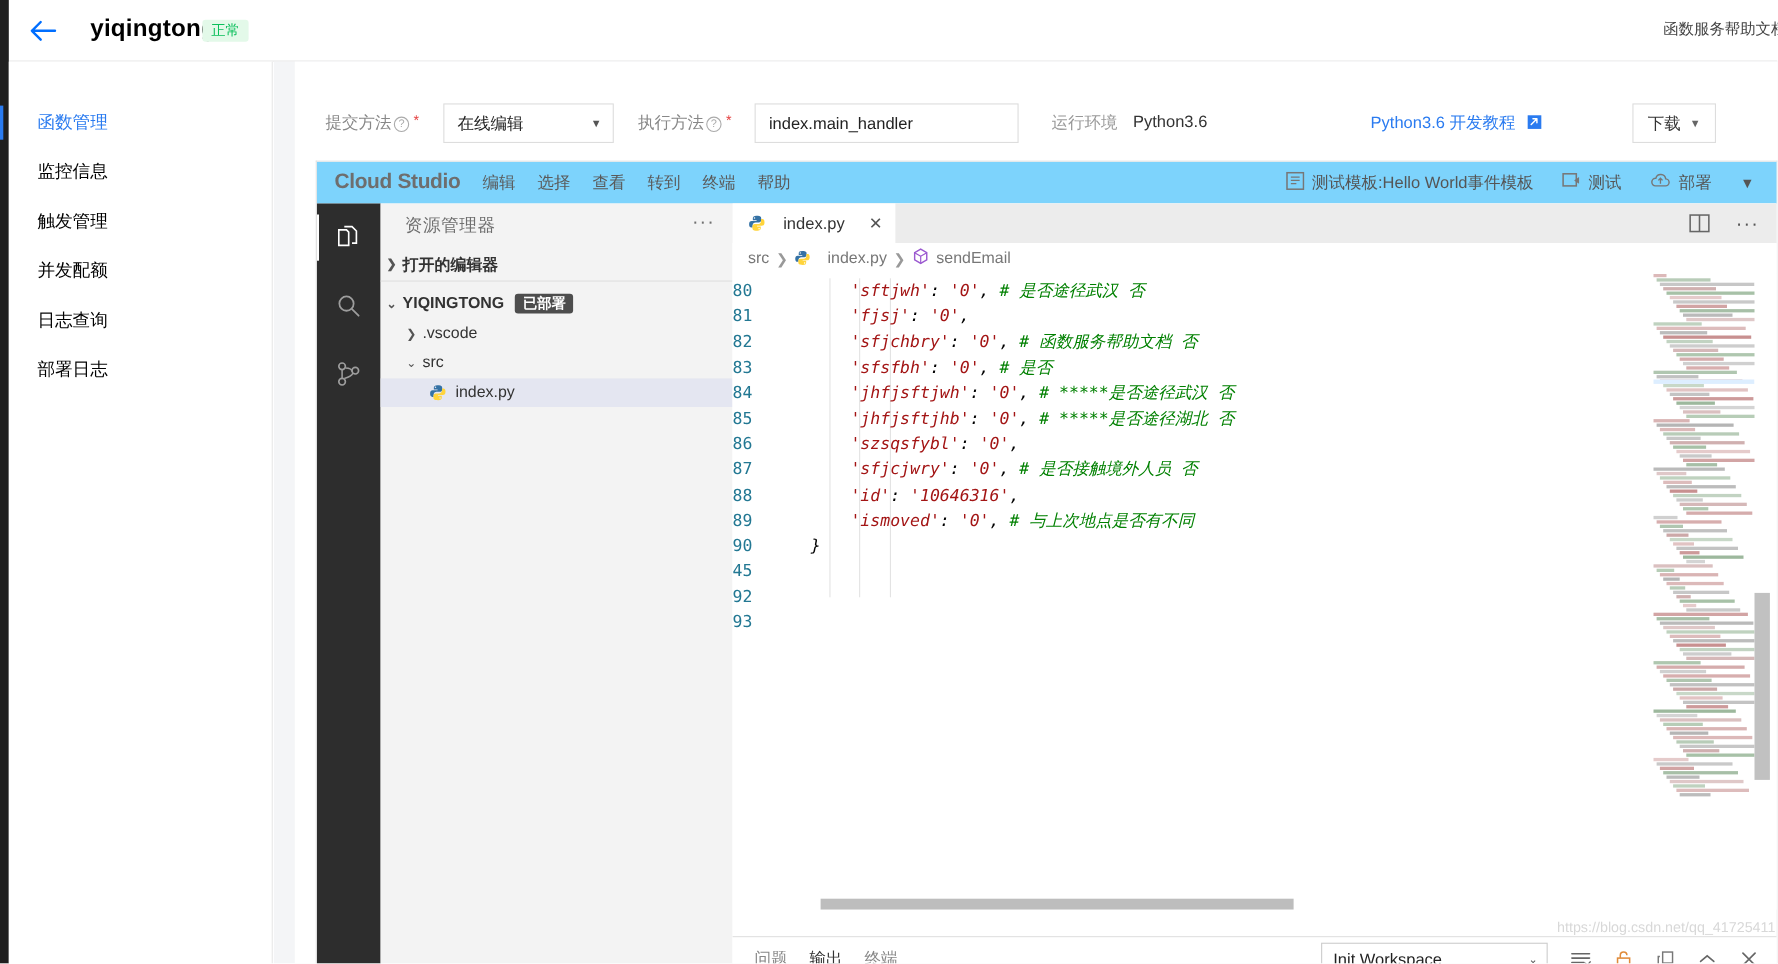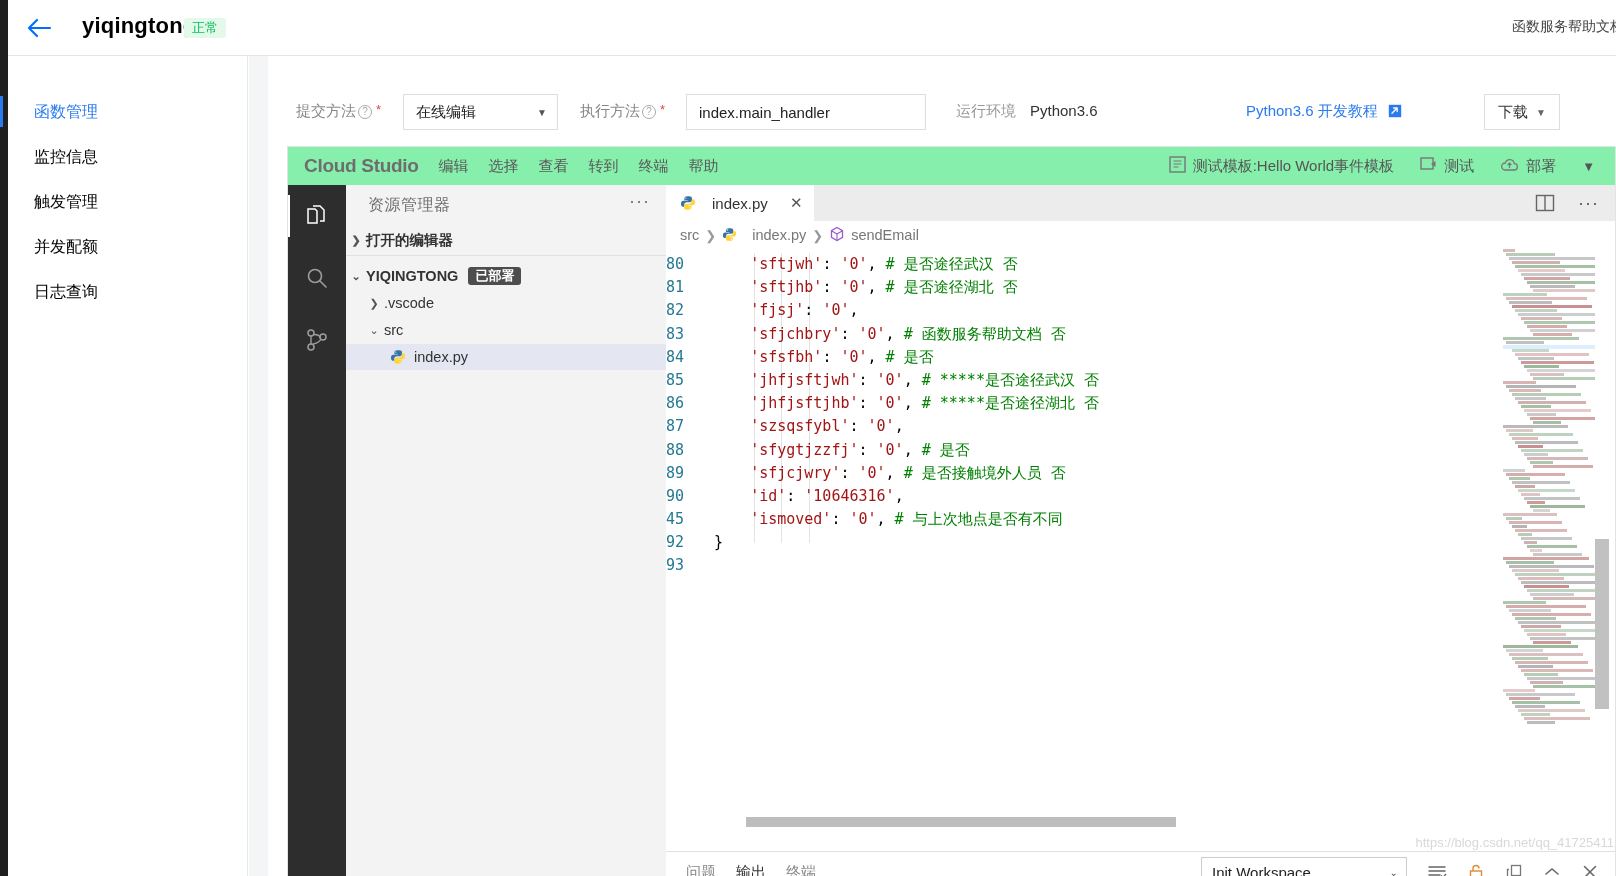--- a/index.html
+++ b/index.html
@@ -114,21 +114,21 @@
   .dl-btn .caret { font-size: 10px; color: #666; }
 
   
   .ide {
     position: absolute; left: 19px; top: 90px; width: 1329px; height: 730px;
     background: #fff; border: 1px solid #e3e3e3; border-bottom: none;
     overflow: hidden;
   }
   .menubar {
     position: absolute; left: 0; top: 0; width: 1329px; height: 38px;
-    background: #86efac; display: flex; align-items: center;
+    background: #7dd3fc; display: flex; align-items: center;
   }
   .brand {
     margin-left: 16px; font-size: 19px; font-weight: bold; color: #6e6e6e;
     letter-spacing: -0.3px;
   }
   .menu-item {
     margin-left: 20px; font-size: 15px; color: #5a5a5a; cursor: pointer;
   }
   .menubar-right { margin-left: auto; display: flex; align-items: center; }
   .mb-action {
@@ -218,22 +218,23 @@
   }
   .gutter {
     position: absolute; left: 0; top: 0; width: 62px; height: 578px;
     text-align: left; padding-top: 4px;
   }
   .lineno {
     height: 23.2px; line-height: 23.2px; font-size: 15px; color: #237893;
     font-family: "DejaVu Sans Mono", monospace; padding-right: 12px;
   }
   .codelines {
-    position: absolute; left: 48px; top: 0; width: 780px; height: 578px;
+    position: absolute; left: 71px; top: 0; width: 780px; height: 578px;
     padding-top: 4px;
+    font-style: italic;
   }
   .cline {
     height: 23.2px; line-height: 23.2px; font-size: 15px;
     font-family: "DejaVu Sans Mono", monospace; white-space: pre;
   }
   .tok-str { color: #a31515; }
   .tok-punct { color: #000; }
   .tok-cmt { color: #008000; }
   .indent-guide {
     position: absolute; top: 0; width: 1px; height: 290px; background: #e3e3e3;
@@ -315,20 +316,23 @@
     <span>监控信息</span>
   </div>
   <div class="nav-item">
     <span>触发管理</span>
   </div>
   <div class="nav-item">
     <span>并发配额</span>
   </div>
   <div class="nav-item">
     <span>日志查询</span>
+  </div>
+  <div class="nav-item">
+    <span>部署日志</span>
   </div>
 </div>
 
 <div class="content">
  <div class="card">
 
   <div class="cfgrow">
     <div class="cfg-label" style="left:28px">
       <span>提交方法</span><span class="qmark">?</span><span class="req">*</span>
     </div>
@@ -520,28 +524,26 @@
               <div class="lineno">90</div>
               <div class="lineno">45</div>
               <div class="lineno">92</div>
               <div class="lineno">93</div>
             </div>
         <div class="indent-guide" style="left:88px; top:4px"></div>
         <div class="indent-guide" style="left:115px; top:4px"></div>
         <div class="indent-guide" style="left:143px; top:4px"></div>
         <div class="codelines" id="codelines">
               <div class="cline"><span class="tok-punct">    </span><span class="tok-str">'sftjwh'</span><span class="tok-punct">: </span><span class="tok-str">'0'</span><span class="tok-punct">,</span><span class="tok-cmt"> # 是否途径武汉 否</span></div>
-              <div class="cline"><span class="tok-punct">    </span><span class="tok-str">'sftjhb'</span><span class="tok-punct">: </span><span class="tok-str">'0'</span><span class="tok-punct">,</span><span class="tok-cmt"> # 是否途径湖北 否</span></div>
               <div class="cline"><span class="tok-punct">    </span><span class="tok-str">'fjsj'</span><span class="tok-punct">: </span><span class="tok-str">'0'</span><span class="tok-punct">,</span></div>
               <div class="cline"><span class="tok-punct">    </span><span class="tok-str">'sfjchbry'</span><span class="tok-punct">: </span><span class="tok-str">'0'</span><span class="tok-punct">,</span><span class="tok-cmt"> # 函数服务帮助文档 否</span></div>
               <div class="cline"><span class="tok-punct">    </span><span class="tok-str">'sfsfbh'</span><span class="tok-punct">: </span><span class="tok-str">'0'</span><span class="tok-punct">,</span><span class="tok-cmt"> # 是否</span></div>
               <div class="cline"><span class="tok-punct">    </span><span class="tok-str">'jhfjsftjwh'</span><span class="tok-punct">: </span><span class="tok-str">'0'</span><span class="tok-punct">,</span><span class="tok-cmt"> # *****是否途径武汉 否</span></div>
               <div class="cline"><span class="tok-punct">    </span><span class="tok-str">'jhfjsftjhb'</span><span class="tok-punct">: </span><span class="tok-str">'0'</span><span class="tok-punct">,</span><span class="tok-cmt"> # *****是否途径湖北 否</span></div>
               <div class="cline"><span class="tok-punct">    </span><span class="tok-str">'szsqsfybl'</span><span class="tok-punct">: </span><span class="tok-str">'0'</span><span class="tok-punct">,</span></div>
-              <div class="cline"><span class="tok-punct">    </span><span class="tok-str">'sfygtjzzfj'</span><span class="tok-punct">: </span><span class="tok-str">'0'</span><span class="tok-punct">,</span><span class="tok-cmt"> # 是否</span></div>
               <div class="cline"><span class="tok-punct">    </span><span class="tok-str">'sfjcjwry'</span><span class="tok-punct">: </span><span class="tok-str">'0'</span><span class="tok-punct">,</span><span class="tok-cmt"> # 是否接触境外人员 否</span></div>
               <div class="cline"><span class="tok-punct">    </span><span class="tok-str">'id'</span><span class="tok-punct">: </span><span class="tok-str">'10646316'</span><span class="tok-punct">,</span></div>
               <div class="cline"><span class="tok-punct">    </span><span class="tok-str">'ismoved'</span><span class="tok-punct">: </span><span class="tok-str">'0'</span><span class="tok-punct">,</span><span class="tok-cmt"> # 与上次地点是否有不同</span></div>
               <div class="cline"><span class="tok-punct">}</span></div>
               <div class="cline"></div>
             </div>
         <div class="minimap" id="minimap">
               <div class="mm-line" style="margin-left: 0px; width: 12px; background: rgb(192, 127, 127); opacity: 0.55;"></div>
               <div class="mm-line" style="margin-left: 3px; width: 49px; background: rgb(143, 174, 143); opacity: 0.63;"></div>
               <div class="mm-line" style="margin-left: 6px; width: 86px; background: rgb(176, 176, 176); opacity: 0.71;"></div>

